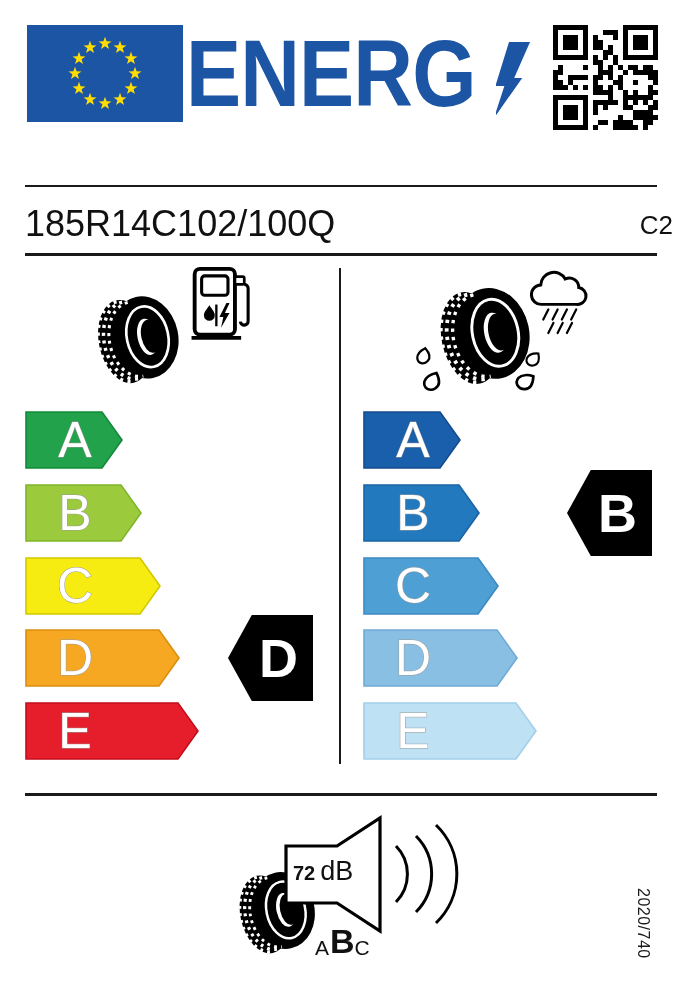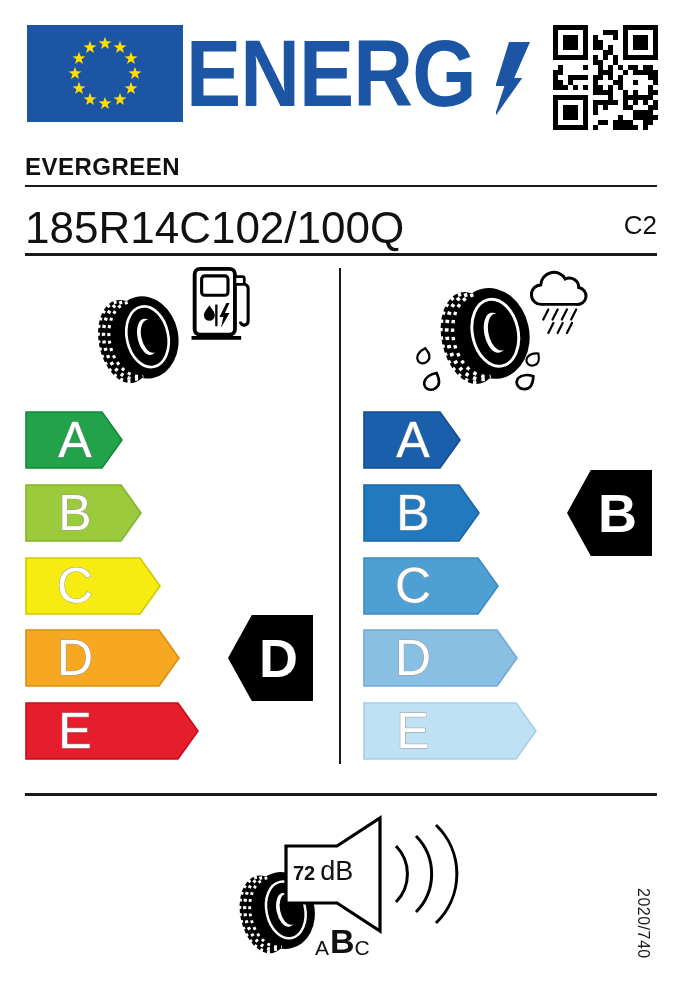--- a/index.html
+++ b/index.html
@@ -16,22 +16,22 @@
     white-space:nowrap;
   }
   .bolt{left:496px;top:42px;width:36px;height:94px;}
   .qr{left:553px;top:25px;width:105px;height:105px;}
   
   .brand{left:25px;top:153px;font-size:24px;font-weight:bold;letter-spacing:.5px;}
   .rule{left:25px;width:632px;background:#1a1a1a;}
   .rule1{top:185px;height:2px;}
   .rule2{top:253px;height:3px;}
   .rule3{top:793px;height:3px;}
-  .size{left:25px;top:203px;font-size:44px;}
-  .tclass{right:25px;top:210px;font-size:26px;}
+  .size{left:25px;top:203px;font-size:36px;}
+  .tclass{right:9px;top:210px;font-size:26px;}
   
   .tire-fuel{left:91px;top:281px;width:92px;height:116px;}
   .pump{left:190px;top:263px;width:62px;height:80px;}
   .tire-wet{left:414px;top:281px;width:136px;height:116px;}
   .cloud{left:523px;top:263px;width:76px;height:76px;}
   .vdivider{left:339px;top:268px;width:2px;height:496px;background:#1a1a1a;}
   
   .scale{top:0;left:0;}
   .grade{position:absolute;height:58px;}
   .grade svg{display:block;}
@@ -326,21 +326,20 @@
         <rect x="8" y="20" width="1" height="1" fill="#000"></rect>
         <rect x="12" y="20" width="1" height="1" fill="#000"></rect>
         <rect x="13" y="20" width="1" height="1" fill="#000"></rect>
         <rect x="14" y="20" width="1" height="1" fill="#000"></rect>
         <rect x="15" y="20" width="1" height="1" fill="#000"></rect>
         <rect x="16" y="20" width="1" height="1" fill="#000"></rect>
         <rect x="18" y="20" width="1" height="1" fill="#000"></rect>
       </g>
   </svg>
 
-  <div class="abs brand">EVERGREEN</div>
   <div class="abs rule rule1"></div>
   <div class="abs size">185R14C102/100Q</div>
   <div class="abs tclass">C2</div>
   <div class="abs rule rule2"></div>
 
   <svg class="abs tire-fuel" viewBox="0 0 120 120">
     <use href="#tire"></use>
   </svg>
   <svg class="abs pump" viewBox="0 0 80 100">
     <line x1="2" y1="95" x2="66" y2="95" stroke="#000" stroke-width="5"></line>

